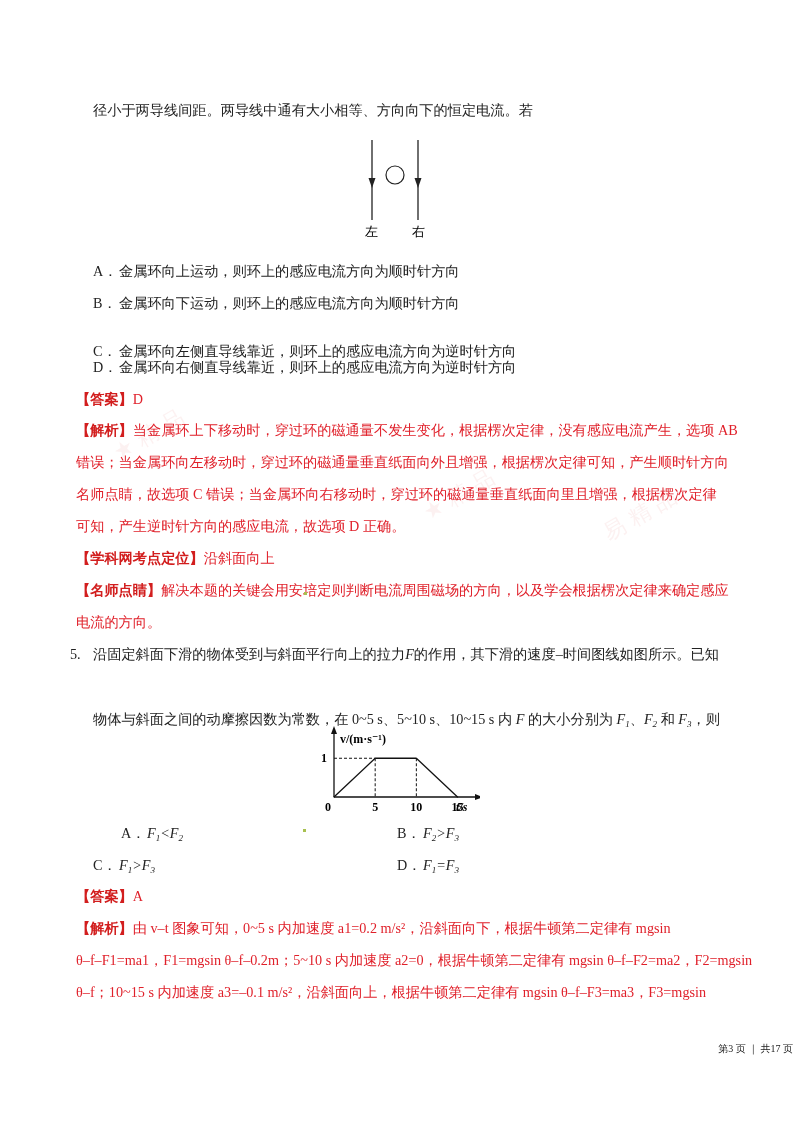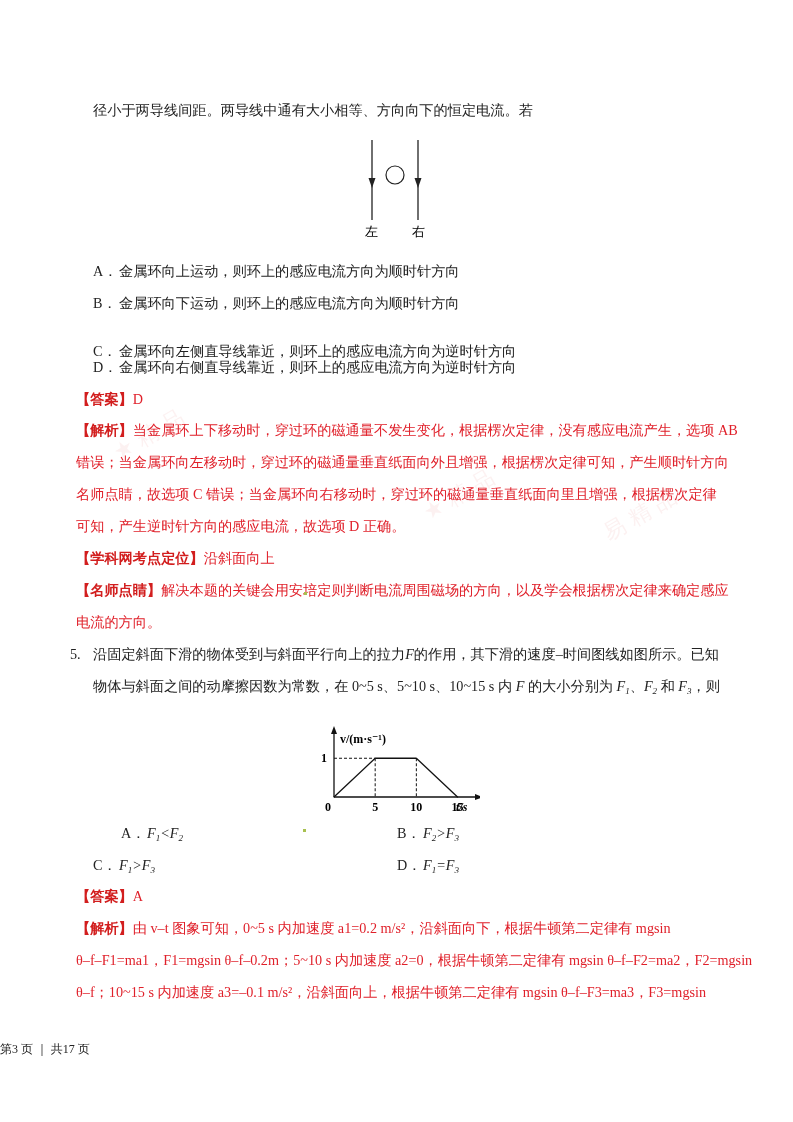--- a/index.html
+++ b/index.html
@@ -65,21 +65,21 @@
 
 <div class="line" style="left:76px;top:581px;">
   <span class="bracket">【名师点睛】</span><span class="red">解决本题的关键会用安培定则判断电流周围磁场的方向，以及学会根据楞次定律来确定感应</span>
 </div>
 <div class="line red" style="left:76px;top:613px;">电流的方向。</div>
 <div class="dot" style="left:304px;top:592px;"></div>
 
 <div class="line" style="left:70px;top:645px;">
   <span style="display:inline-block;width:23px;">5.</span><span>沿固定斜面下滑的物体受到与斜面平行向上的拉力</span><i>F</i><span>的作用，其下滑的速度–时间图线如图所示。已知</span>
 </div>
-<div class="line" style="left:93px;top:677px;">
+<div class="line" style="left:93px;top:710px;">
   <span>物体与斜面之间的动摩擦因数为常数，在 0~5 s、5~10 s、10~15 s 内</span> <i>F</i> <span>的大小分别为</span> <i>F<sub>1</sub></i><span>、</span><i>F<sub>2</sub></i> <span>和</span> <i>F<sub>3</sub></i><span>，则</span>
 </div>
 
 <svg id="vt-chart" style="position:absolute;left:310px;top:725px;" width="170" height="90" viewBox="0 0 170 90">
   <g id="vt-static">
       <line x1="24" y1="72" x2="168" y2="72" stroke="#111" stroke-width="1.3"></line>
       <polygon points="173,72 165,69 165,75" fill="#111"></polygon>
       <line x1="24" y1="72" x2="24" y2="6" stroke="#111" stroke-width="1.3"></line>
       <polygon points="24,1 21,9 27,9" fill="#111"></polygon>
     </g>
@@ -115,13 +115,13 @@
 <div class="line" style="left:76px;top:887px;">
   <span class="bracket">【答案】</span><span class="red">A</span>
 </div>
 
 <div class="line red" style="left:76px;top:919px;">
   <span class="bracket">【解析】</span><span>由 v–t 图象可知，0~5 s 内加速度 a1=0.2 m/s²，沿斜面向下，根据牛顿第二定律有 mgsin</span>
 </div>
 <div class="line red" style="left:76px;top:951px;">θ–f–F1=ma1，F1=mgsin θ–f–0.2m；5~10 s 内加速度 a2=0，根据牛顿第二定律有 mgsin θ–f–F2=ma2，F2=mgsin</div>
 <div class="line red" style="left:76px;top:983px;">θ–f；10~15 s 内加速度 a3=–0.1 m/s²，沿斜面向上，根据牛顿第二定律有 mgsin θ–f–F3=ma3，F3=mgsin</div>
 
-<div class="line" style="left:0;width:793px;text-align:left;top:1040px;font-size:12px;">第3 页 ｜ 共17 页</div>
+<div class="line" style="left:0;width:793px;text-align:right;top:1040px;font-size:10px;">第3 页 ｜ 共17 页</div>
 
 </body></html>

